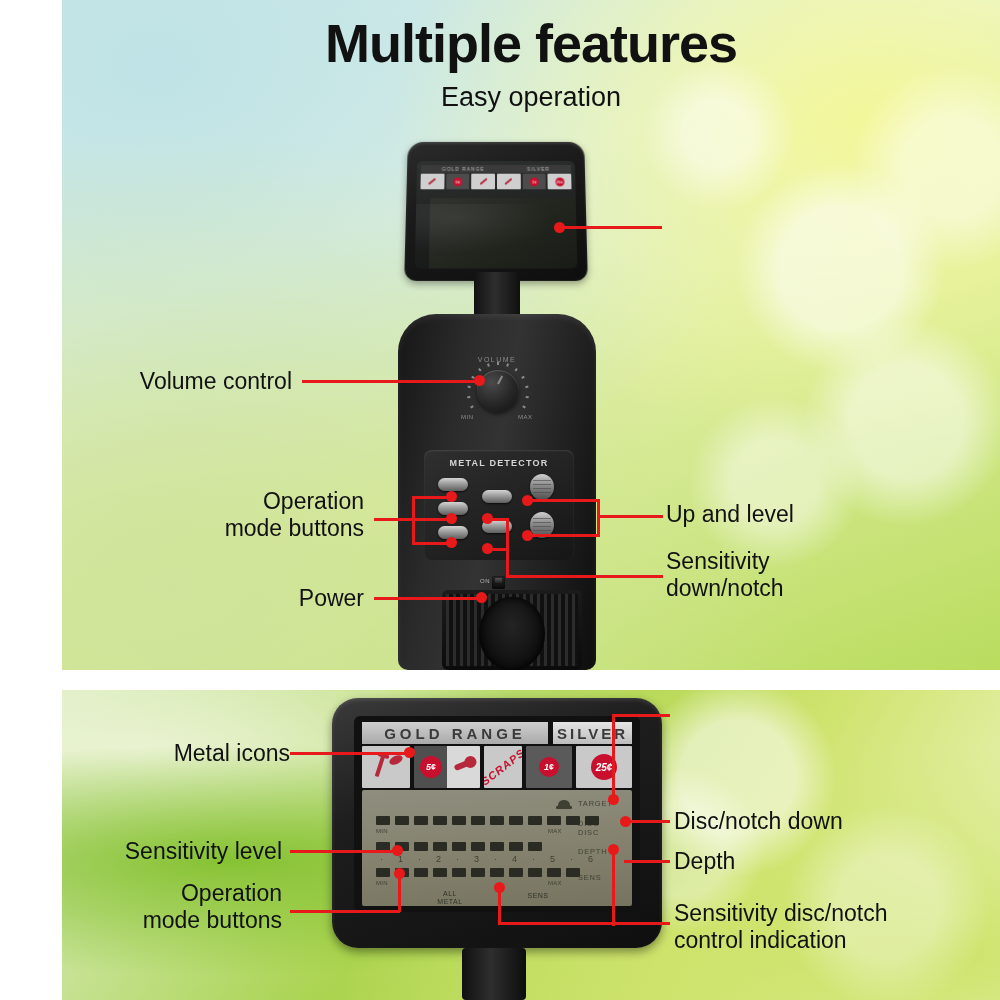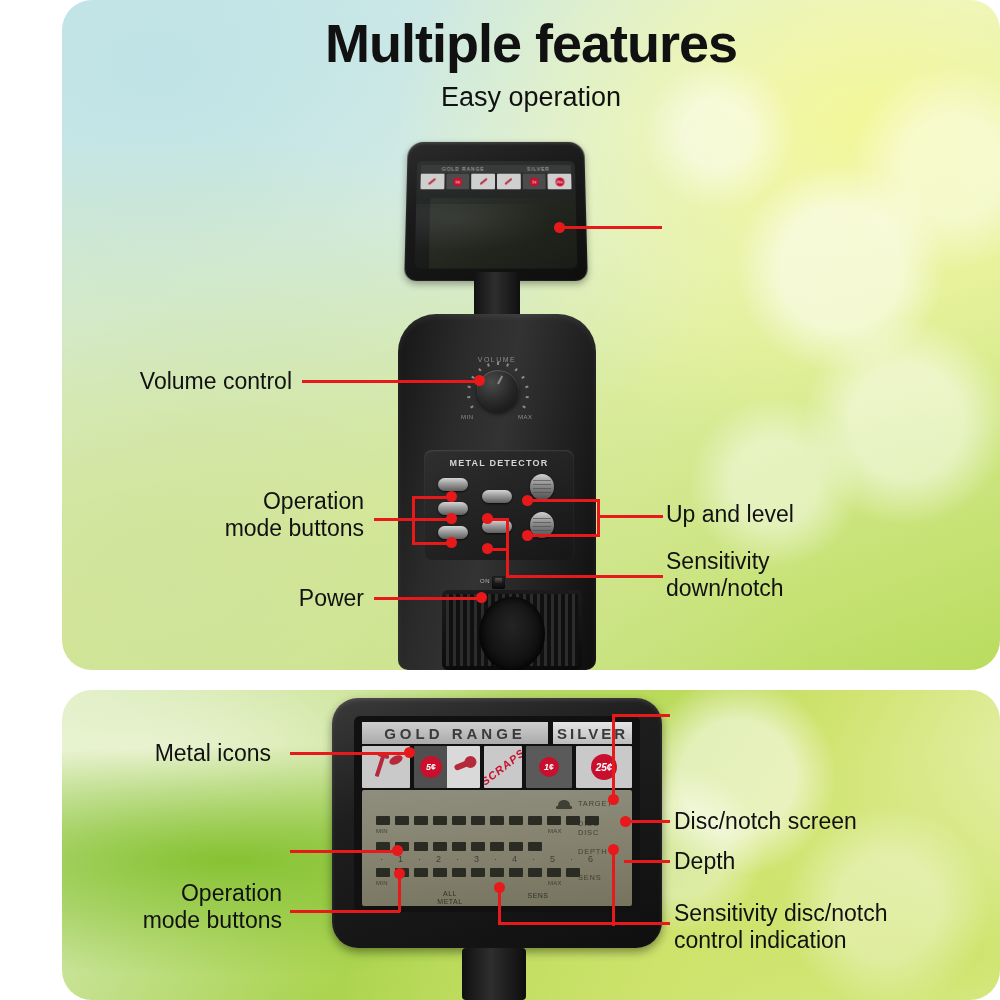--- a/index.html
+++ b/index.html
@@ -6,21 +6,21 @@
   body{
     width:1000px;height:1000px;
     background:#ffffff;
     font-family:"Liberation Sans",sans-serif;
     overflow:hidden;
     position:relative;
   }
   .page{position:absolute;inset:0;background:#fff;}
 
   
-  .panel{position:absolute;left:62px;width:938px;overflow:hidden;border-radius:30px;}
+  .panel{position:absolute;left:62px;width:938px;overflow:hidden;}
   #panel-top{top:0px;height:670px;
     background:
       radial-gradient(circle at 83% 40%, rgba(255,255,255,.55) 0 7%, rgba(255,255,255,0) 12%),
       radial-gradient(circle at 90% 63%, rgba(255,255,255,.5) 0 6%, rgba(255,255,255,0) 11%),
       radial-gradient(circle at 76% 72%, rgba(255,255,255,.45) 0 5%, rgba(255,255,255,0) 10%),
       radial-gradient(circle at 95% 25%, rgba(255,255,255,.45) 0 5%, rgba(255,255,255,0) 10%),
       radial-gradient(circle at 70% 20%, rgba(255,255,255,.5) 0 4%, rgba(255,255,255,0) 9%),
       radial-gradient(ellipse at 86% 18%, #f3f79a 0%, rgba(243,247,154,0) 42%),
       radial-gradient(ellipse at 12% 88%, #cfe39a 0%, rgba(207,227,154,0) 55%),
       radial-gradient(ellipse at 10% 10%, #bfe3e6 0%, rgba(191,227,230,0) 55%),
@@ -415,40 +415,41 @@
           <div class="mini-cap" style="left:186px;top:90px">MAX</div>
 
           <div class="bot-cap" style="left:68px;top:100px;width:40px">ALL
 METAL</div>
           <div class="bot-cap" style="left:158px;top:102px;width:36px">SENS</div>
         </div>
       </div>
     </div>
     <div id="lcd-shaft"></div>
 
-    <div class="ann-label r" style="left:19px;top:50px;width:190px">Metal icons</div>
+    <div class="ann-label r" style="left:38px;top:50px;width:190px">Metal icons</div>
     <div class="hline" style="left:228px;top:62px;width:120px"></div>
     <div class="dot" style="left:342px;top:57px"></div>
 
+    <div class="ann-label r" style="left:0px;top:148px;width:220px">Sensitivity level</div>
     <div class="hline" style="left:228px;top:160px;width:108px"></div>
     <div class="dot" style="left:330px;top:155px"></div>
 
     <div class="ann-label r" style="left:30px;top:190px;width:190px">Operation
 mode buttons</div>
     <div class="hline" style="left:228px;top:220px;width:110px"></div>
     <div class="vline" style="left:336px;top:182px;height:40px"></div>
     <div class="dot" style="left:332px;top:178px"></div>
 
     <div class="dot" style="left:546px;top:104px"></div>
     <div class="vline" style="left:550px;top:24px;height:84px"></div>
     <div class="hline" style="left:550px;top:24px;width:58px"></div>
 
     <div class="dot" style="left:558px;top:126px"></div>
     <div class="hline" style="left:562px;top:130px;width:46px"></div>
-    <div class="ann-label l" style="left:612px;top:118px;width:320px">Disc/notch screen</div>
+    <div class="ann-label l" style="left:612px;top:118px;width:320px">Disc/notch down</div>
 
     <div class="dot" style="left:546px;top:154px"></div>
     <div class="hline" style="left:562px;top:170px;width:46px"></div>
     <div class="vline" style="left:550px;top:158px;height:78px"></div>
     <div class="ann-label l" style="left:612px;top:158px;width:320px">Depth</div>
 
     <div class="hline" style="left:436px;top:232px;width:116px"></div>
     <div class="vline" style="left:436px;top:196px;height:38px"></div>
     <div class="dot" style="left:432px;top:192px"></div>
     <div class="hline" style="left:550px;top:232px;width:58px"></div>

